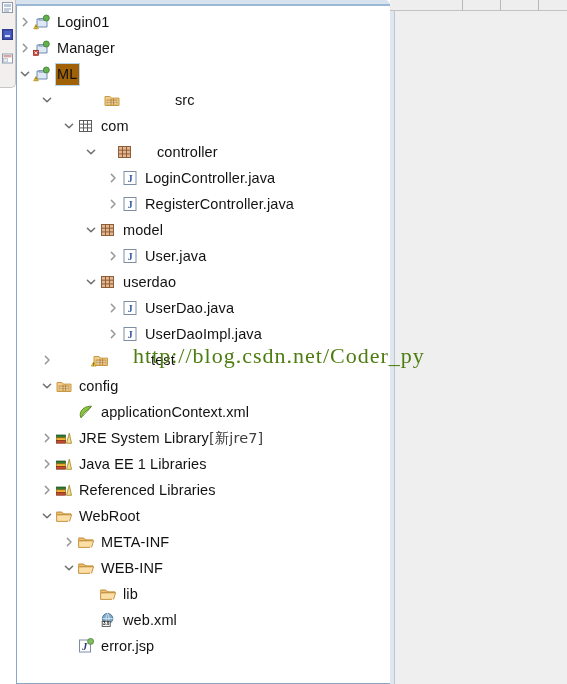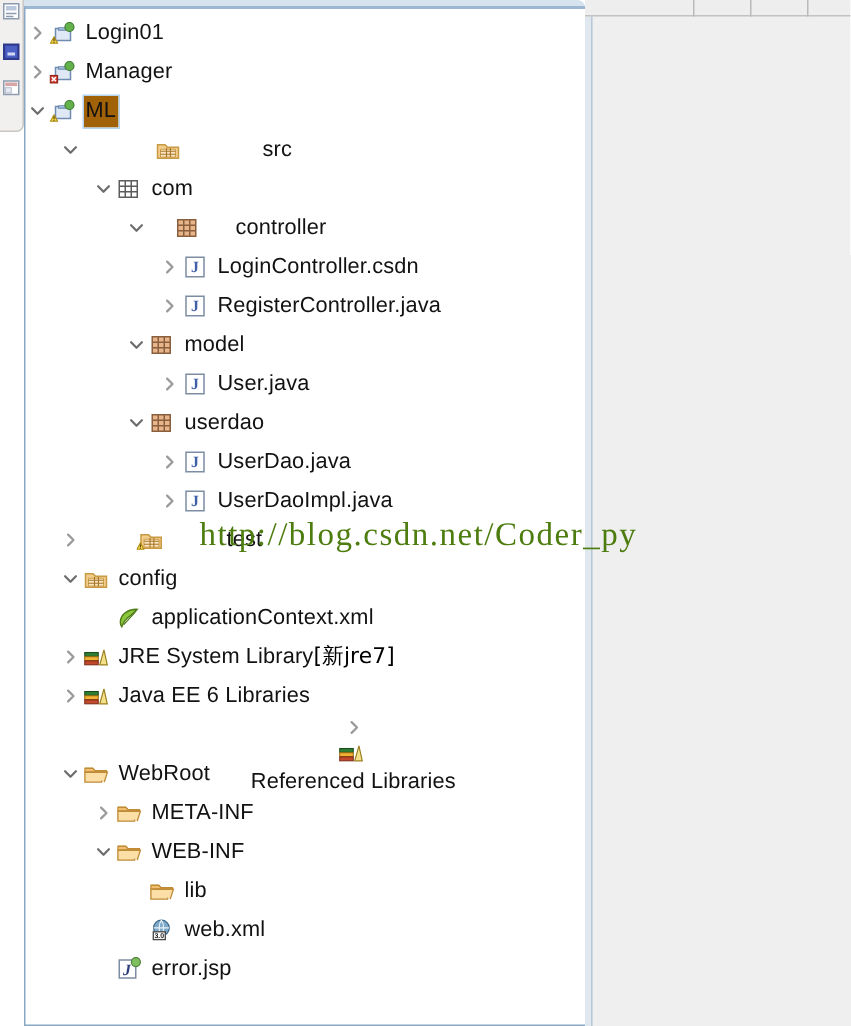--- a/index.html
+++ b/index.html
@@ -70,21 +70,21 @@
   }
   .ic svg { display:block; }
 
   .label-txt {
     font-size:14.5px;
     line-height:18px;
     padding:1px 2px 2px 1px;
     color:#121212;
     letter-spacing:0.1px;
   }
-  .lib-suffix { color:#000000; }
+  .lib-suffix { color:#404040; }
   .cjk { font-family:"DejaVu Sans", sans-serif; }
 
   
   #vscroll {
     position:absolute; right:0; top:0; width:23px; bottom:0;
     background:#f6f6f6;
     border-left:1px solid #e2e2e2;
   }
   .sb-arrow {
     position:absolute; left:0; width:23px; height:22px;
@@ -262,21 +262,21 @@
           <svg width="10" height="10" viewBox="0 0 10 10">
             <path d="M3.4 1.4L7 5 3.4 8.6" fill="none" stroke="#9a9a9a" stroke-width="1.5" stroke-linecap="round" stroke-linejoin="round"></path>
           </svg>
         </span>
         <span class="ic">
           <svg width="18" height="18" viewBox="0 0 18 18">
             <rect x="3" y="2.5" width="12" height="13" fill="#ffffff" stroke="#7d8da3" stroke-width="1"></rect>
             <text x="9" y="12.6" font-family="Liberation Serif, serif" font-size="10.5" font-weight="bold" fill="#3f5fa8" text-anchor="middle">J</text>
           </svg>
         </span>
-        <span class="label-txt">LoginController.csdn</span>
+        <span class="label-txt">LoginController.java</span>
       </div>
       <div class="row" style="padding-left: 88px;">
         <span class="twisty">
           <svg width="10" height="10" viewBox="0 0 10 10">
             <path d="M3.4 1.4L7 5 3.4 8.6" fill="none" stroke="#9a9a9a" stroke-width="1.5" stroke-linecap="round" stroke-linejoin="round"></path>
           </svg>
         </span>
         <span class="ic">
           <svg width="18" height="18" viewBox="0 0 18 18">
             <rect x="3" y="2.5" width="12" height="13" fill="#ffffff" stroke="#7d8da3" stroke-width="1"></rect>
@@ -424,23 +424,23 @@
           </svg>
         </span>
         <span class="ic">
           <svg width="18" height="18" viewBox="0 0 18 18">
             <rect x="1.5" y="6" width="9" height="2.6" fill="#2e7d32" stroke="#1b4a1e" stroke-width=".7"></rect>
             <rect x="1.5" y="8.8" width="9" height="2.6" fill="#f2b233" stroke="#9a6c10" stroke-width=".7"></rect>
             <rect x="1.5" y="11.6" width="9" height="2.6" fill="#c44a2e" stroke="#7d2a16" stroke-width=".7"></rect>
             <path d="M11.5 14.3L14.3 4.2l2.2 10.1z" fill="#f5e08a" stroke="#9a8020" stroke-width=".8"></path>
           </svg>
         </span>
-        <span class="label-txt">Java EE 6 Libraries</span>
-      </div>
-      <div class="row" style="padding-left: 22px; flex-direction: column;">
+        <span class="label-txt">Java EE 1 Libraries</span>
+      </div>
+      <div class="row" style="padding-left: 22px;">
         <span class="twisty">
           <svg width="10" height="10" viewBox="0 0 10 10">
             <path d="M3.4 1.4L7 5 3.4 8.6" fill="none" stroke="#9a9a9a" stroke-width="1.5" stroke-linecap="round" stroke-linejoin="round"></path>
           </svg>
         </span>
         <span class="ic">
           <svg width="18" height="18" viewBox="0 0 18 18">
             <rect x="1.5" y="6" width="9" height="2.6" fill="#2e7d32" stroke="#1b4a1e" stroke-width=".7"></rect>
             <rect x="1.5" y="8.8" width="9" height="2.6" fill="#f2b233" stroke="#9a6c10" stroke-width=".7"></rect>
             <rect x="1.5" y="11.6" width="9" height="2.6" fill="#c44a2e" stroke="#7d2a16" stroke-width=".7"></rect>

